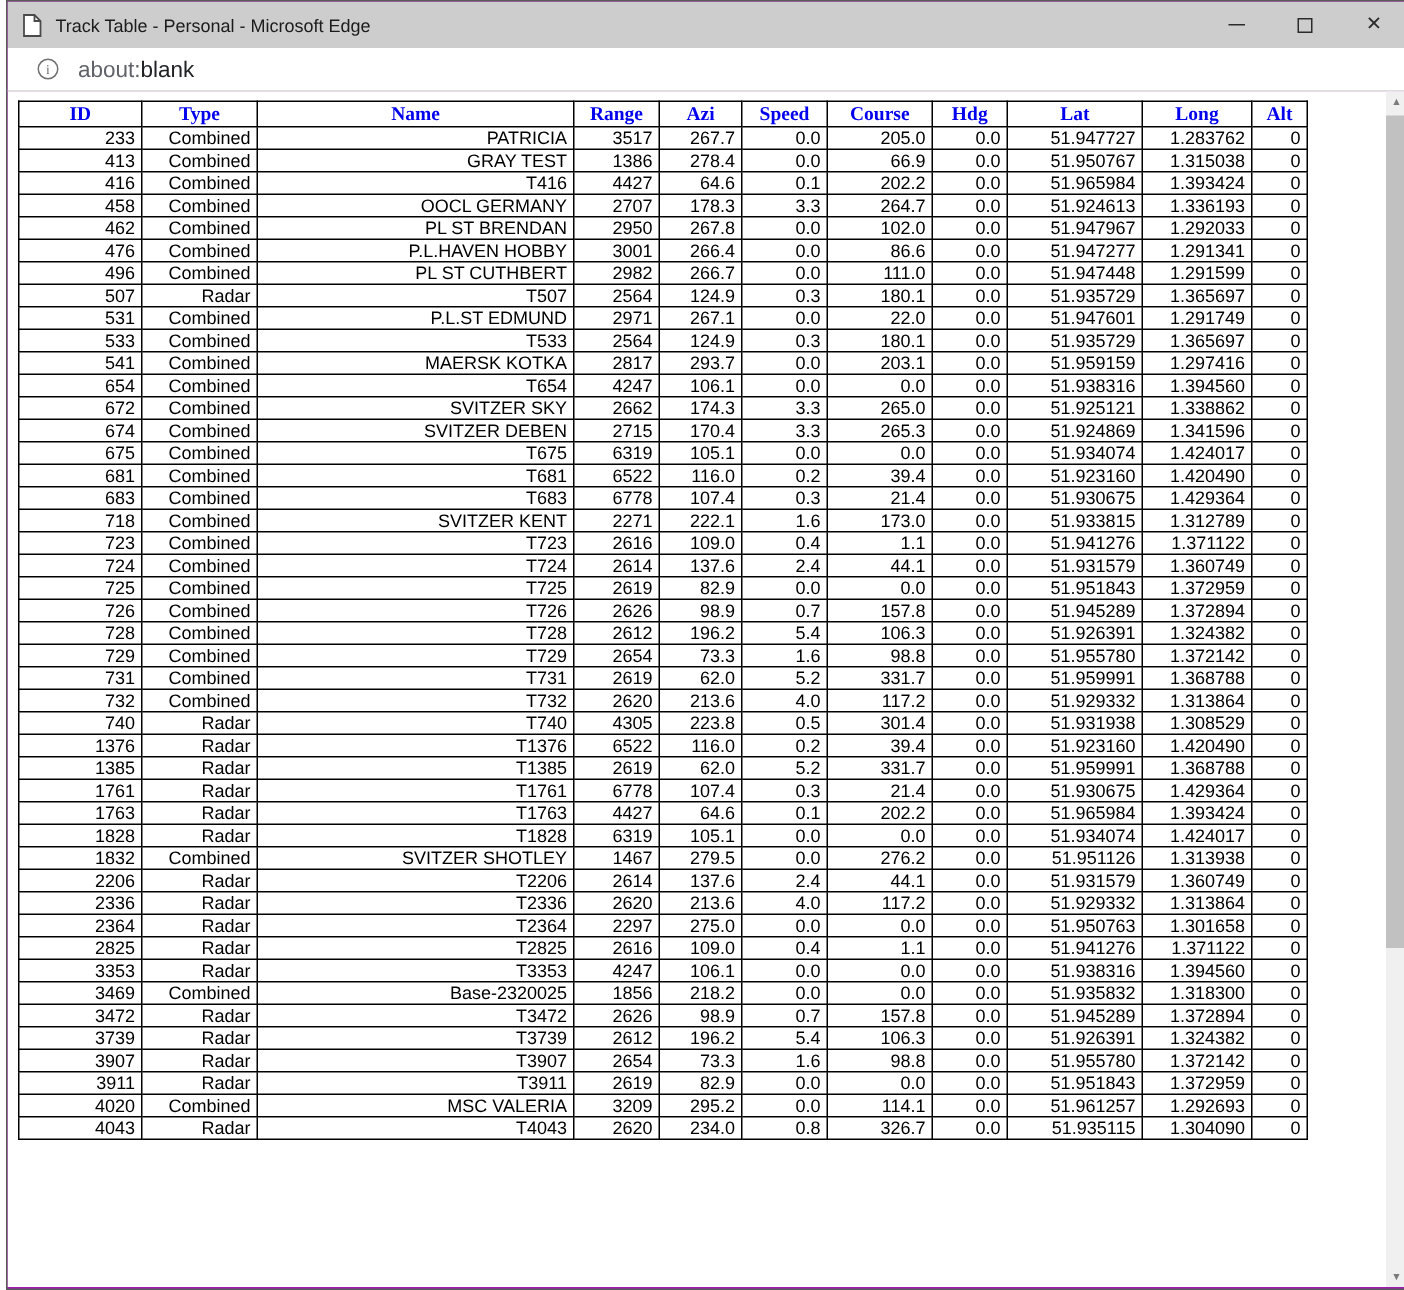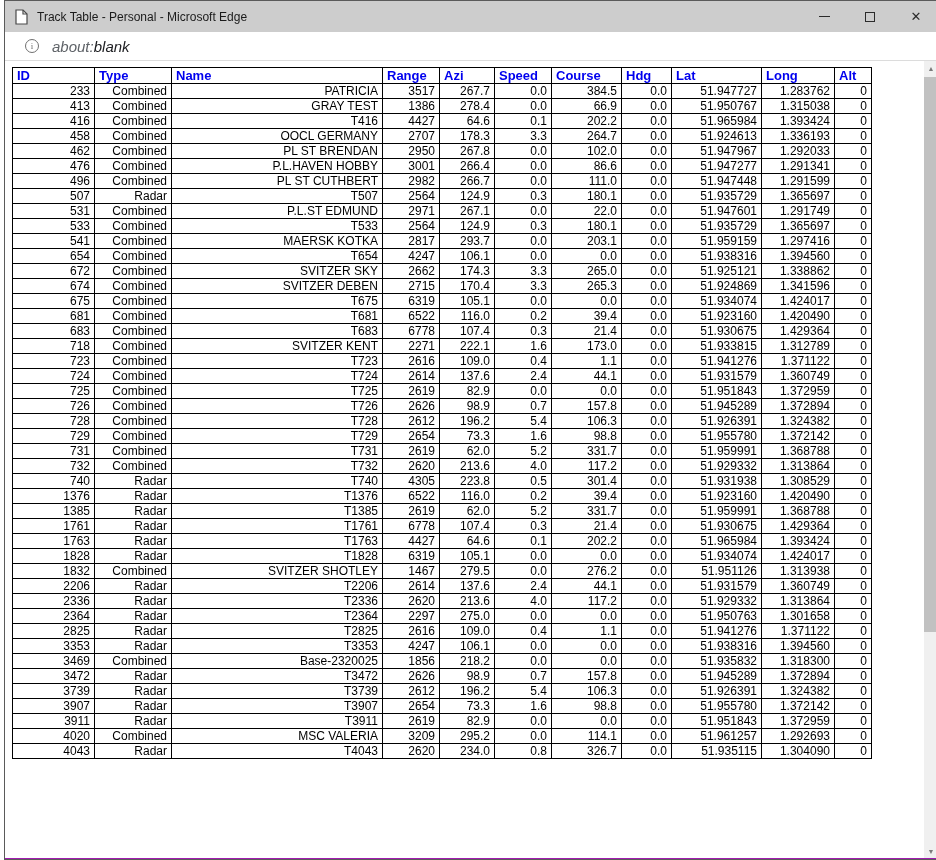--- a/index.html
+++ b/index.html
@@ -27,38 +27,38 @@
   .urlbar {
     height: 29px; background: #fff; display: flex; align-items: center;
     border-bottom: 1px solid #dcdcdc;
   }
   .info-icon {
     margin-left: 20px; width: 14px; height: 14px; border-radius: 50%;
     border: 1px solid #707070; color: #707070; font-size: 9px;
     display: flex; align-items: center; justify-content: center;
     font-family: "Liberation Serif", serif; flex: 0 0 auto;
   }
-  .url-text { margin-left: 13px; font-size: 15px; white-space: nowrap; font-style: italic; }
+  .url-text { margin-left: 13px; font-size: 15px; white-space: nowrap; }
   .url-scheme { color: #5f6368; }
   .url-host { color: #202124; }
 
   
   .content { position: relative; height: 797px; overflow: hidden; background: #fff; }
 
   table.track {
     position: absolute; left: 7px; top: 6px;
     border-collapse: collapse; table-layout: fixed; width: 859px;
     font-family: "Liberation Sans", sans-serif;
   }
   table.track th, table.track td {
     border: 1px solid #000; height: 15px; padding: 0 4px;
     overflow: hidden; white-space: nowrap;
   }
   table.track th {
-    color: #0000ee; font-weight: bold; font-size: 13px; text-align: left;
+    color: #0000ee; font-weight: bold; font-size: 13px; text-align: center; font-family: Liberation Serif, serif;
   }
   table.track td { font-size: 12px; color: #000; text-align: right; }
 
   
   .scrollbar {
     position: absolute; top: 0; right: 1px; width: 14px; height: 797px;
     background: #f0f0f0;
   }
   .sb-arrow {
     position: absolute; left: 0; width: 14px; height: 14px;
@@ -133,21 +133,21 @@
           </tr>
       </thead>
       <tbody>
           <tr>
             <td>233</td>
             <td>Combined</td>
             <td>PATRICIA</td>
             <td>3517</td>
             <td>267.7</td>
             <td>0.0</td>
-            <td>384.5</td>
+            <td>205.0</td>
             <td>0.0</td>
             <td>51.947727</td>
             <td>1.283762</td>
             <td>0</td>
           </tr>
           <tr>
             <td>413</td>
             <td>Combined</td>
             <td>GRAY TEST</td>
             <td>1386</td>

